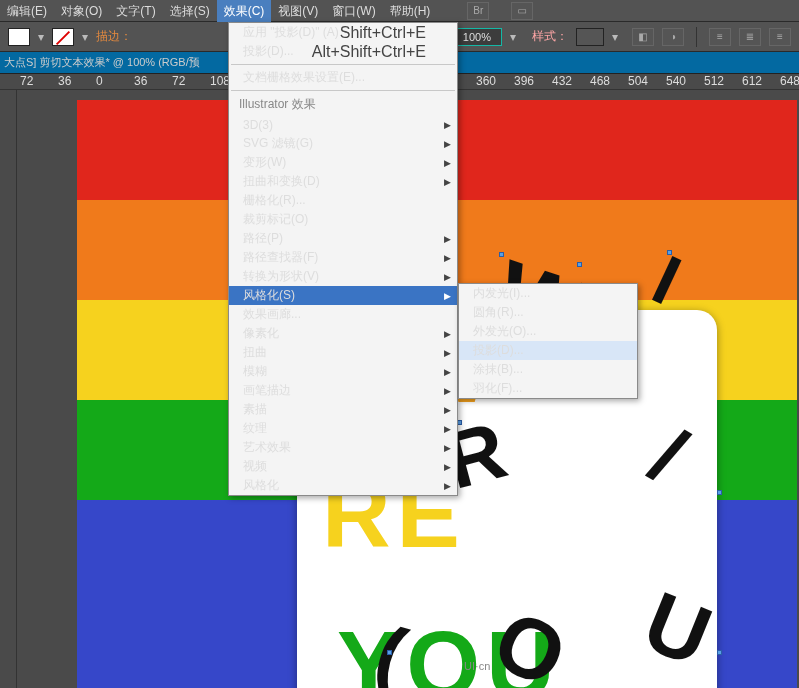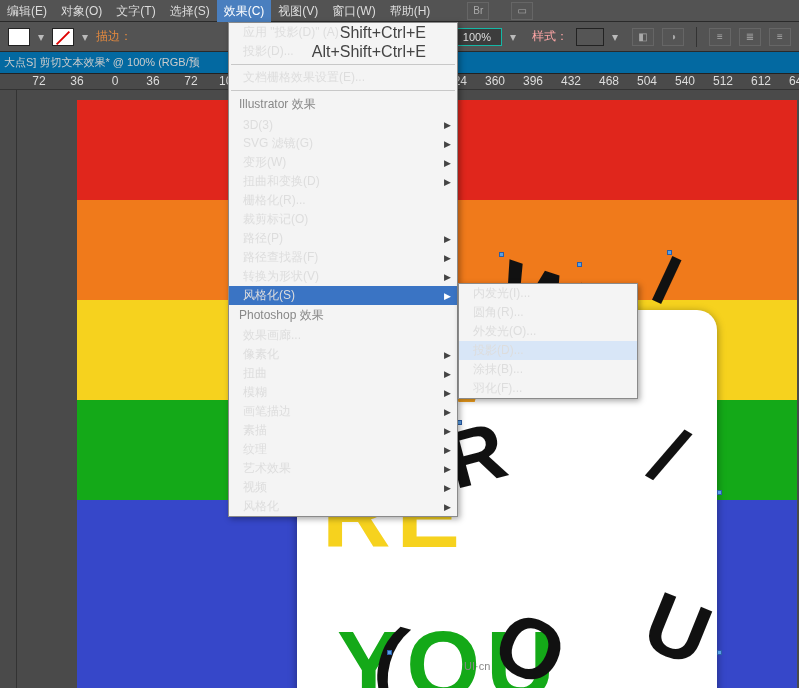--- a/index.html
+++ b/index.html
@@ -10,21 +10,21 @@
 .menubar .extras{display:flex;margin-left:30px;gap:22px}
 .sq{width:22px;height:18px;border:1px solid #666;background:#555;display:flex;align-items:center;justify-content:center;color:#aaa;font-size:10px}
 .propbar{height:30px;background:#535353;display:flex;align-items:center;padding:0 8px;border-bottom:1px solid #2a2a2a;gap:8px}
 .swatch{width:22px;height:18px;border:1px solid #222;background:#fff;position:relative}
 .swatch.no::after{content:"";position:absolute;left:1px;top:8px;width:18px;height:2px;background:#d00;transform:rotate(-45deg)}
 .label{color:#e48a3f;font-size:12px}
 .inp{width:50px;height:18px;background:#3c3c3c;border:1px solid #14b8a6;color:#ddd;text-align:center;font-size:11px}
 .tabbar{height:22px;background:#0369a1;display:flex;align-items:center;padding-left:4px;border-bottom:1px solid #222}
 .tabbar .tab{color:#ccc;font-size:11px}
 .ruler-h{height:16px;background:#4a4a4a;color:#aaa;font-size:9px;display:flex;overflow:hidden;border-bottom:1px solid #333;padding-left:20px}
-.ruler-h span{width:38px;flex:0 0 38px;text-align:center}
+.ruler-h span{width:38px;flex:0 0 38px;text-align:left}
 .ruler-v{position:absolute;left:0;top:90px;width:17px;bottom:0;background:#4a4a4a;border-right:1px solid #333}
 .canvas{position:absolute;left:17px;top:90px;right:0;bottom:0;background:#4a4a4a}
 .stripes{position:absolute;left:60px;top:10px;width:720px;height:600px}
 .stripe{height:100px}
 .artboard{position:absolute;left:280px;top:220px;width:420px;height:450px;background:#fff;border-radius:20px;box-shadow:0 2px 8px rgba(0,0,0,.4)}
 .arttxt{position:absolute;font-family:Arial Black,Arial;font-weight:900;font-size:95px;letter-spacing:6px}
 .t1{left:305px;top:225px;color:#f6a21e}
 .t2{left:305px;top:370px;color:#f6d21e}
 .t3{left:320px;top:520px;color:#14a918}
 .frag{position:absolute;font-family:Arial Black,Arial;font-weight:900;font-size:95px;color:#111;transform:rotate(18deg)}
@@ -188,21 +188,20 @@
       <span class="arrow">▶</span>
     </div>
   <div class="mrow">
       <span>转换为形状(V)</span>
       <span class="arrow">▶</span>
     </div>
   <div class="mrow hl">
       <span>风格化(S)</span>
       <span class="arrow">▶</span>
     </div>
-  <div class="section">Photoshop 效果</div>
   <div class="mrow">
       <span>效果画廊...</span>
     </div>
   <div class="mrow">
       <span>像素化</span>
       <span class="arrow">▶</span>
     </div>
   <div class="mrow">
       <span>扭曲</span>
       <span class="arrow">▶</span>

